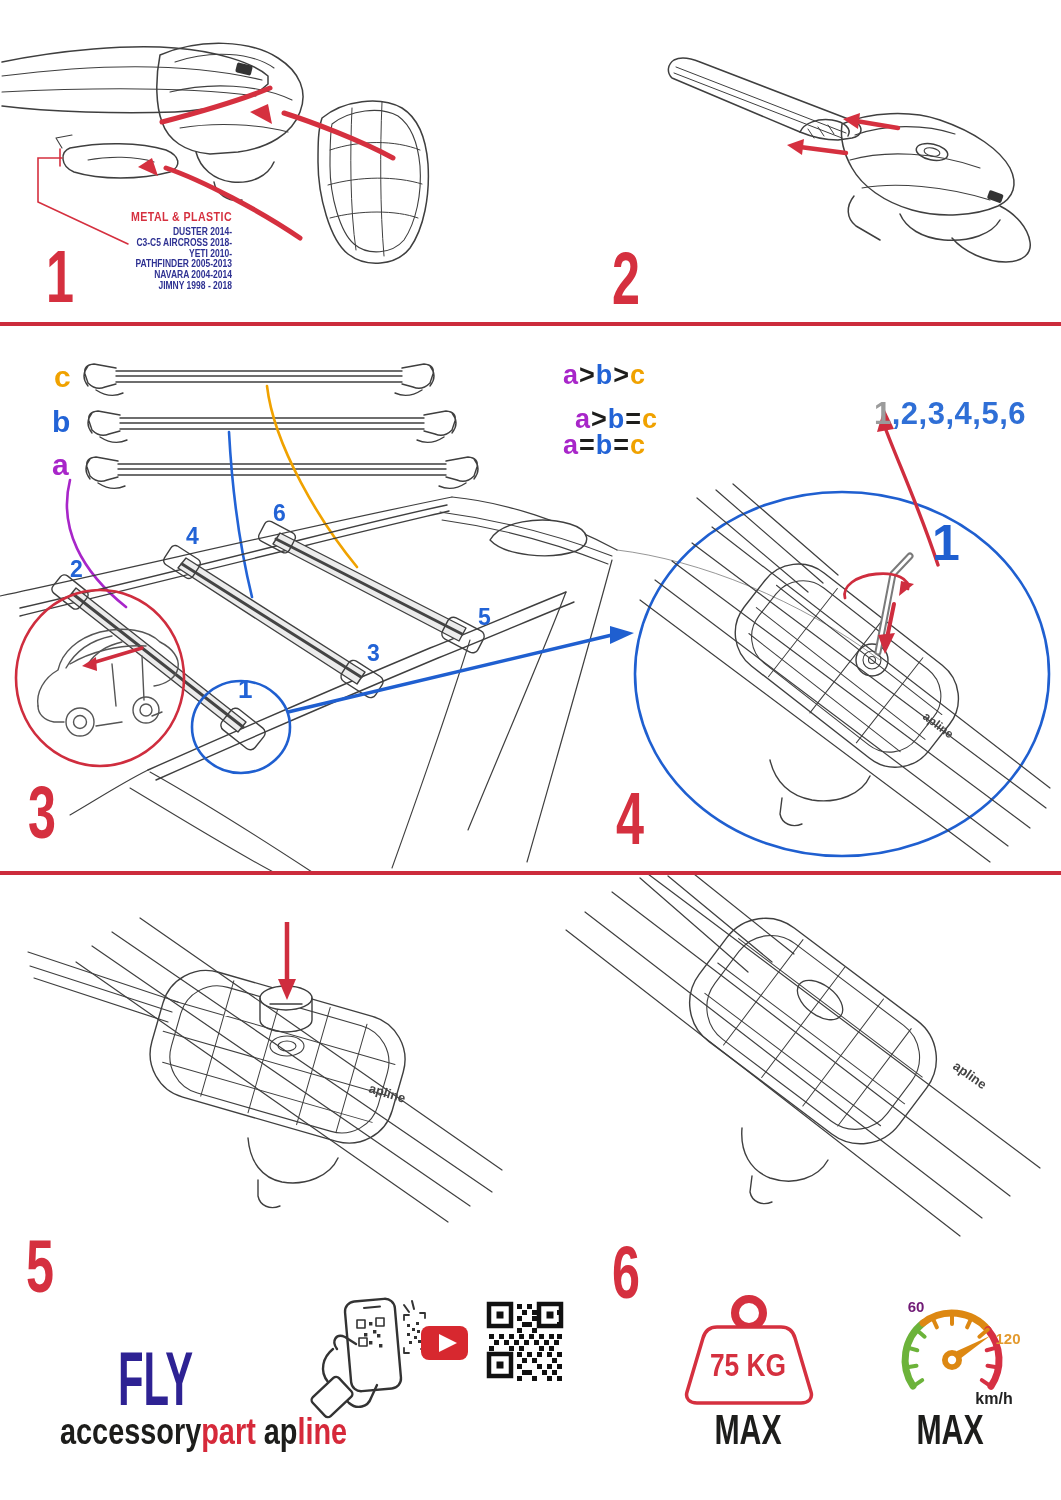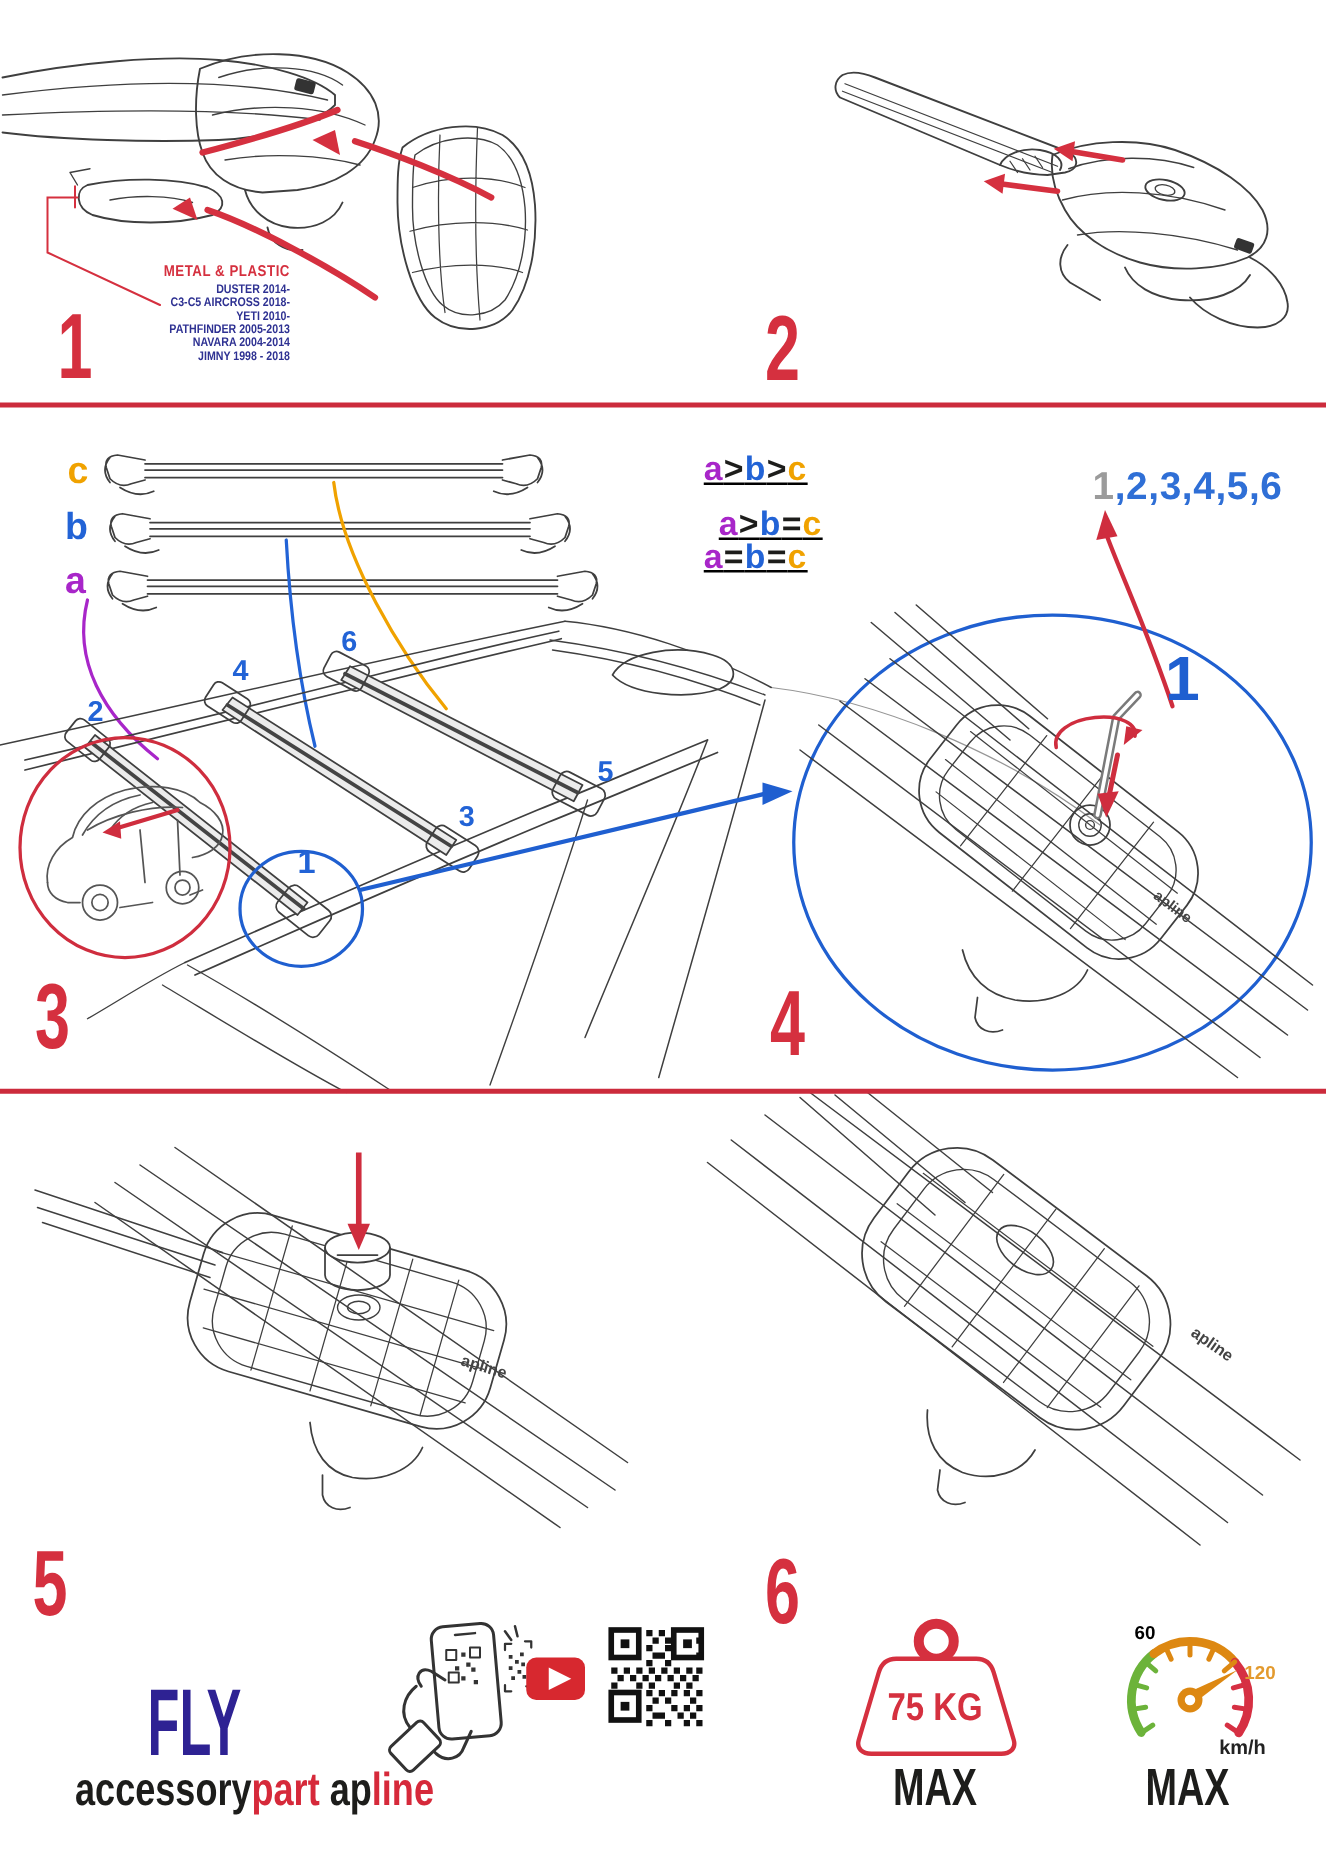--- a/index.html
+++ b/index.html
@@ -8,21 +8,21 @@
   .abs{position:absolute;}
   .art{position:absolute;left:0;top:0;}
   .divider{position:absolute;left:0;width:1061px;height:4px;background:#cc2b3c;}
   .step-num{font-weight:bold;font-size:74px;line-height:1;color:#d5303f;
             transform:scaleX(.68);transform-origin:left top;}
   .mat-label{font-weight:bold;font-size:12.5px;color:#d5303f;width:150px;text-align:right;
              transform:scaleX(.85);transform-origin:right top;letter-spacing:.5px;}
   .models{font-weight:bold;font-size:10px;line-height:1.08;color:#2e3192;width:150px;
           text-align:right;transform:scaleX(.85);transform-origin:right top;}
   .bar-letter{font-weight:bold;font-size:30px;line-height:1;}
-  .cmp{font-weight:bold;font-size:27px;line-height:1;letter-spacing:1px;text-decoration:underline;}
+  .cmp{font-weight:bold;font-size:27px;line-height:1;letter-spacing:1px;}
   .col-a{color:#a826c9}.col-b{color:#2263d6}.col-c{color:#f0a200}.col-op{color:#1d1d1b}
   .pos-num{font-weight:bold;font-size:23px;line-height:1;color:#2263d6;}
   .seq{font-weight:bold;font-size:31px;line-height:1;letter-spacing:.5px;}
   .seq-first{color:#9b9b9b}.seq-rest{color:#2f6fd6}
   .detail-one{font-weight:bold;font-size:50px;line-height:1;color:#1f5fd0;}
   .fly{font-weight:bold;font-size:76px;line-height:1;color:#2e2293;
        transform:scaleX(.55);transform-origin:left top;}
   .logoline{font-weight:bold;font-size:37px;line-height:1;white-space:nowrap;
             transform:scaleX(.78);transform-origin:left top;}
   .lg-black{color:#1d1d1b}.lg-red{color:#d6293a}
@@ -304,26 +304,26 @@
 <div class="abs cmp" style="left:575px;top:406px"><span class="col-a">a</span><span class="col-op">&gt;</span><span class="col-b">b</span><span class="col-op">=</span><span class="col-c">c</span></div>
 <div class="abs cmp" style="left:563px;top:432px"><span class="col-a">a</span><span class="col-op">=</span><span class="col-b">b</span><span class="col-op">=</span><span class="col-c">c</span></div>
 
 <div class="abs pos-num" style="left:70px;top:558px">2</div>
 <div class="abs pos-num" style="left:186px;top:525px">4</div>
 <div class="abs pos-num" style="left:273px;top:502px">6</div>
 <div class="abs pos-num" style="left:367px;top:642px">3</div>
 <div class="abs pos-num" style="left:478px;top:606px">5</div>
 <div class="abs pos-num" style="left:238px;top:676px;font-size:26px">1</div>
 
-<div class="abs seq" style="left:874px;top:373px"><span class="seq-first">1</span><span class="seq-rest">,2,3,4,5,6</span></div>
+<div class="abs seq" style="left:874px;top:398px"><span class="seq-first">1</span><span class="seq-rest">,2,3,4,5,6</span></div>
 <div class="abs detail-one" style="left:932px;top:518px">1</div>
 
 <div class="abs fly" style="left:118px;top:1341px">FLY</div>
 <div class="abs logoline" style="left:60px;top:1413px"><span class="lg-black">accessory</span><span class="lg-red">part</span><span class="lg-black">&nbsp;</span><span class="lg-black">ap</span><span class="lg-red">line</span></div>
 
 <div class="abs kg ctr" style="left:748px;top:1348px">75 KG</div>
 <div class="abs max ctr" style="left:748px;top:1406px">MAX</div>
-<div class="abs spd-sm ctr" style="left:916px;top:1298px;color:#000000">60</div>
+<div class="abs spd-sm ctr" style="left:916px;top:1298px;color:#701a75">60</div>
 <div class="abs spd-sm ctr" style="left:1008px;top:1330px;color:#e39a2e">120</div>
 <div class="abs kmh ctr" style="left:994px;top:1390px">km/h</div>
 <div class="abs max ctr" style="left:950px;top:1406px">MAX</div>
 
 </div>
 
 </body></html>

